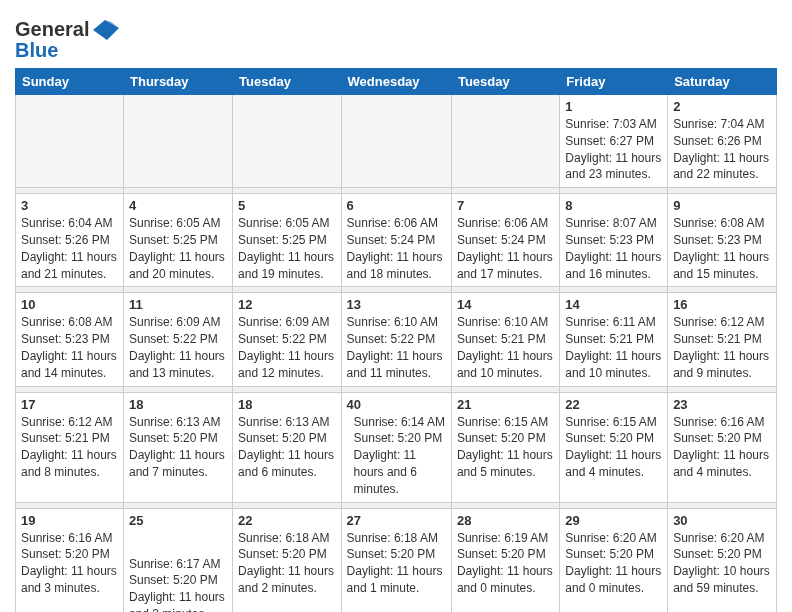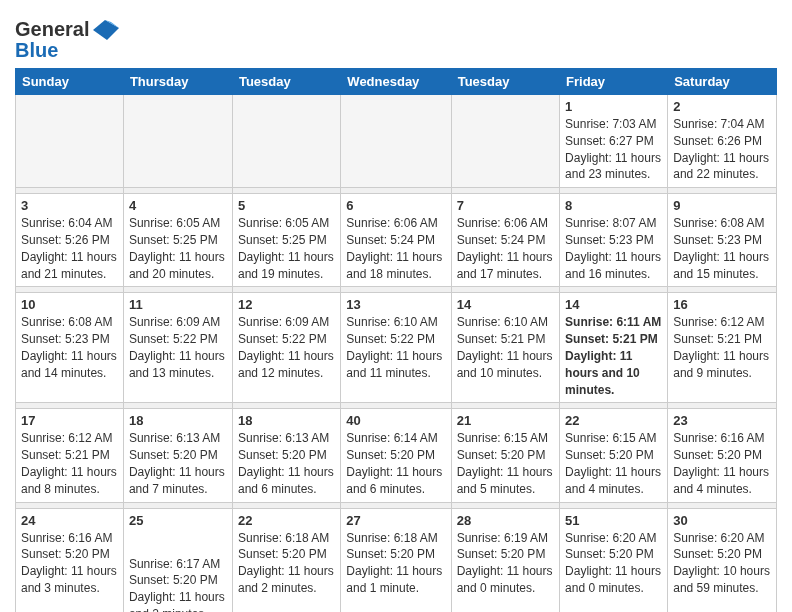--- a/index.html
+++ b/index.html
@@ -229,21 +229,21 @@
 Daylight: 11 hours and 11 minutes.</div>
           </td>
           <td>
             <span class="day-number">14</span>
             <div class="day-info" style="white-space: pre-line;">Sunrise: 6:10 AM
 Sunset: 5:21 PM
 Daylight: 11 hours and 10 minutes.</div>
           </td>
           <td>
             <span class="day-number">14</span>
-            <div class="day-info" style="white-space: pre-line; font-weight: bold;">Sunrise: 6:11 AM
+            <div class="day-info" style="white-space: pre-line;">Sunrise: 6:11 AM
 Sunset: 5:21 PM
 Daylight: 11 hours and 10 minutes.</div>
           </td>
           <td>
             <span class="day-number">16</span>
             <div class="day-info" style="white-space: pre-line;">Sunrise: 6:12 AM
 Sunset: 5:21 PM
 Daylight: 11 hours and 9 minutes.</div>
           </td>
         </tr>
@@ -270,21 +270,21 @@
 Daylight: 11 hours and 7 minutes.</div>
           </td>
           <td>
             <span class="day-number">18</span>
             <div class="day-info" style="white-space: pre-line;">Sunrise: 6:13 AM
 Sunset: 5:20 PM
 Daylight: 11 hours and 6 minutes.</div>
           </td>
           <td>
             <span class="day-number">40</span>
-            <div class="day-info" style="white-space: pre-line;">Sunrise: 6:14 AM
+            <div class="day-info" style="white-space: pre-line; margin-left: 7px;">Sunrise: 6:14 AM
 Sunset: 5:20 PM
 Daylight: 11 hours and 6 minutes.</div>
           </td>
           <td>
             <span class="day-number">21</span>
             <div class="day-info" style="white-space: pre-line;">Sunrise: 6:15 AM
 Sunset: 5:20 PM
 Daylight: 11 hours and 5 minutes.</div>
           </td>
           <td>
@@ -304,21 +304,21 @@
           <td></td>
           <td></td>
           <td></td>
           <td></td>
           <td></td>
           <td></td>
           <td></td>
         </tr>
         <tr>
           <td>
-            <span class="day-number">24</span>
+            <span class="day-number">19</span>
             <div class="day-info" style="white-space: pre-line;">Sunrise: 6:16 AM
 Sunset: 5:20 PM
 Daylight: 11 hours and 3 minutes.</div>
           </td>
           <td>
             <span class="day-number">25</span>
             <div class="day-info" style="white-space: pre-line; margin-top: 28px;">Sunrise: 6:17 AM
 Sunset: 5:20 PM
 Daylight: 11 hours and 2 minutes.</div>
           </td>
@@ -334,21 +334,21 @@
 Sunset: 5:20 PM
 Daylight: 11 hours and 1 minute.</div>
           </td>
           <td>
             <span class="day-number">28</span>
             <div class="day-info" style="white-space: pre-line;">Sunrise: 6:19 AM
 Sunset: 5:20 PM
 Daylight: 11 hours and 0 minutes.</div>
           </td>
           <td>
-            <span class="day-number">51</span>
+            <span class="day-number">29</span>
             <div class="day-info" style="white-space: pre-line;">Sunrise: 6:20 AM
 Sunset: 5:20 PM
 Daylight: 11 hours and 0 minutes.</div>
           </td>
           <td>
             <span class="day-number">30</span>
             <div class="day-info" style="white-space: pre-line;">Sunrise: 6:20 AM
 Sunset: 5:20 PM
 Daylight: 10 hours and 59 minutes.</div>
           </td>

